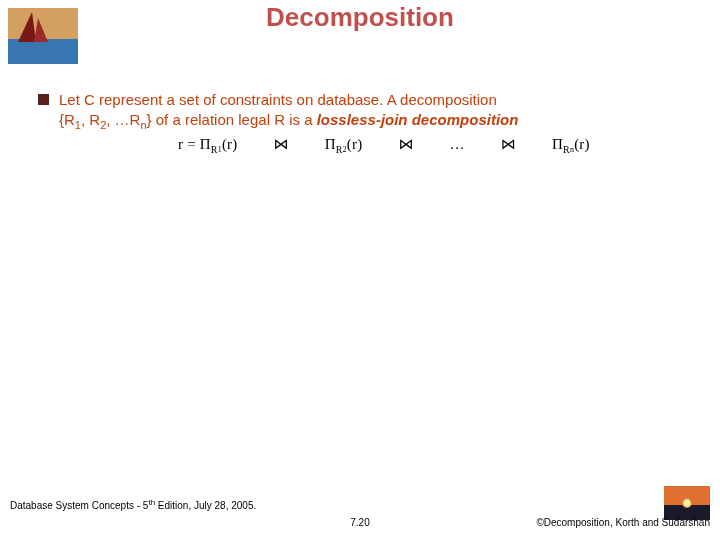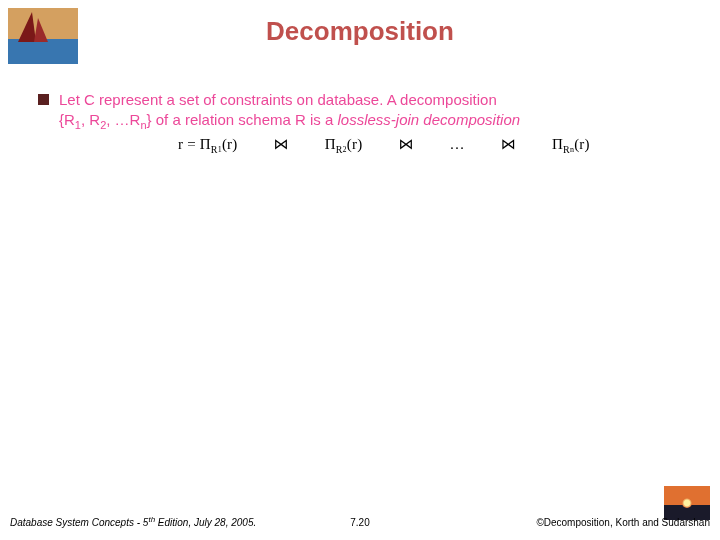--- a/index.html
+++ b/index.html
@@ -37,67 +37,66 @@
     width: 0; height: 0;
     border-left: 4px solid transparent;
     border-right: 10px solid transparent;
     border-bottom: 24px solid #9b2a2a;
   }
   .title {
     text-align: center;
     font-size: 26px;
     font-weight: bold;
     color: #c0504d;
-    padding-top: 16px;
+    padding-top: 2px;
   }
   .content {
     position: absolute;
     top: 90px;
     left: 38px;
     right: 28px;
   }
   .bullet-row { display: flex; }
   .bullet-sq {
     width: 11px; height: 11px;
     background: #5a2020;
     margin-top: 4px;
     margin-right: 10px;
     flex-shrink: 0;
   }
   .bullet-text {
     font-size: 15px;
     line-height: 1.35;
-    color: #ec4899;
+    color: #c2410c;
   }
   .bullet-text .sub { font-size: 11px; vertical-align: sub; }
-  .italic-bold { font-weight: normal; font-style: italic; }
+  .italic-bold { font-weight: bold; font-style: italic; }
   .formula {
     font-family: "Times New Roman", serif;
     font-size: 15px;
     margin-top: 2px;
     padding-left: 140px;
     letter-spacing: 0.2px;
   }
   .formula .pi { font-family: "Times New Roman", serif; }
   .formula .sub { font-size: 10px; vertical-align: sub; }
   .formula .join { font-size: 15px; padding: 0 10px; }
   .formula .gap { display:inline-block; width: 26px; }
   .footer {
     position: absolute;
     bottom: 8px;
     left: 0; right: 0;
     height: 40px;
   }
   .footer-left {
     position: absolute;
     left: 10px;
-    bottom: 4px;
+    bottom: 21px;
     font-size: 10px;
     color: #000;
-    font-style: italic;
   }
   .footer-left .sup { font-size: 8px; vertical-align: super; }
   .footer-center {
     position: absolute;
     left: 50%;
     transform: translateX(-50%);
     bottom: 4px;
     font-size: 10px;
     color: #000;
     text-align: right;
@@ -133,21 +132,21 @@
   <div class="sail2"></div>
 </div>
 
 <div class="title">Decomposition</div>
 
 <div class="content">
   <div class="bullet-row">
     <div class="bullet-sq"></div>
     <div class="bullet-text">
       <span>Let C represent a set of constraints on database. A decomposition</span><br>
-      <span>{R</span><span class="sub">1</span><span>, R</span><span class="sub">2</span><span>, …R</span><span class="sub">n</span><span>} of a relation schema R is a </span><span class="italic-bold">lossless-join decomposition</span><br>
+      <span>{R</span><span class="sub">1</span><span>, R</span><span class="sub">2</span><span>, …R</span><span class="sub">n</span><span>} of a relation legal R is a </span><span class="italic-bold">lossless-join decomposition</span><br>
     </div>
   </div>
 
   <div class="formula">
     <span>r = </span><span class="pi">Π</span><span class="sub">R</span><span class="sub" style="vertical-align:-3px;font-size:8px">1</span><span>(r)</span><span class="gap"></span><span class="join">⋈</span><span class="gap"></span><span class="pi">Π</span><span class="sub">R</span><span class="sub" style="vertical-align:-3px;font-size:8px">2</span><span>(r)</span><span class="gap"></span><span class="join">⋈</span><span class="gap"></span><span>…</span><span class="gap"></span><span class="join">⋈</span><span class="gap"></span><span class="pi">Π</span><span class="sub">R</span><span class="sub" style="vertical-align:-3px;font-size:8px">n</span><span>(r)</span>
   </div>
 </div>
 
 <div class="bottom-right-img">
   <div class="sun"></div>

